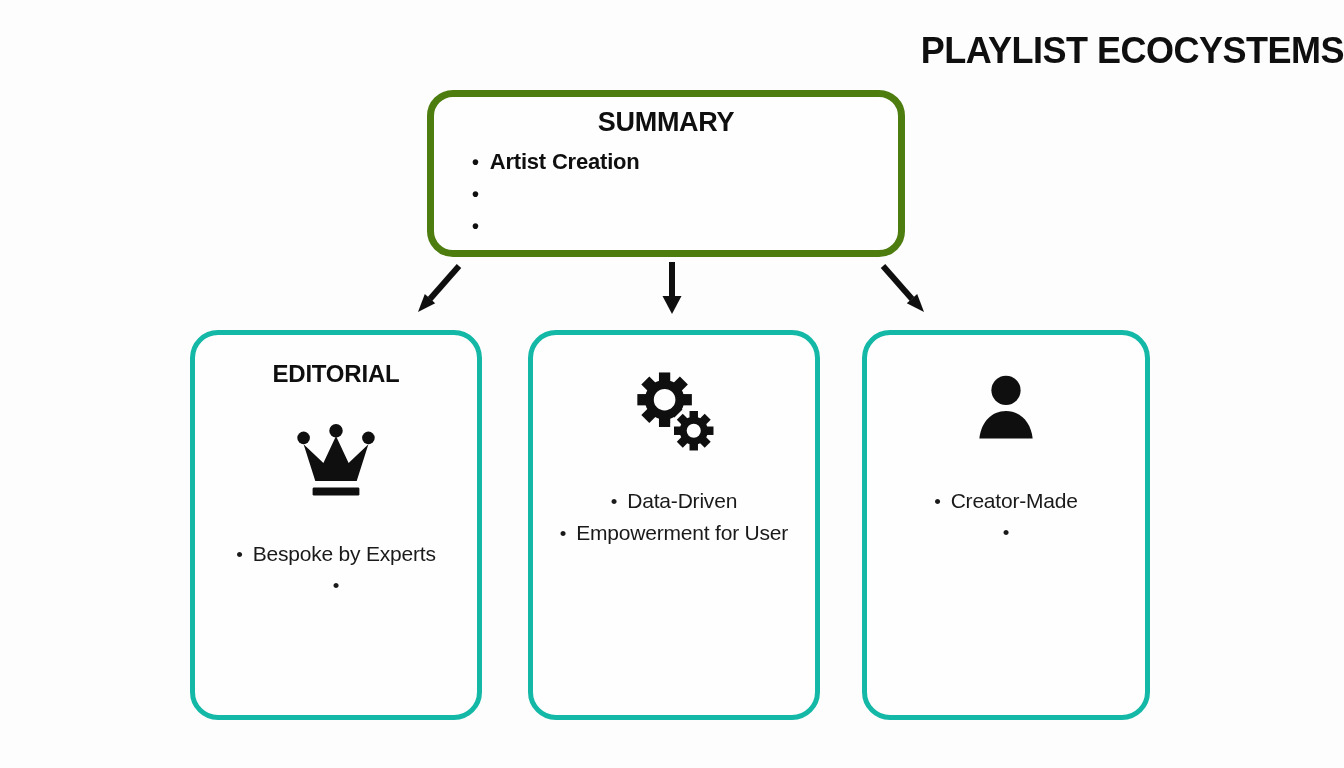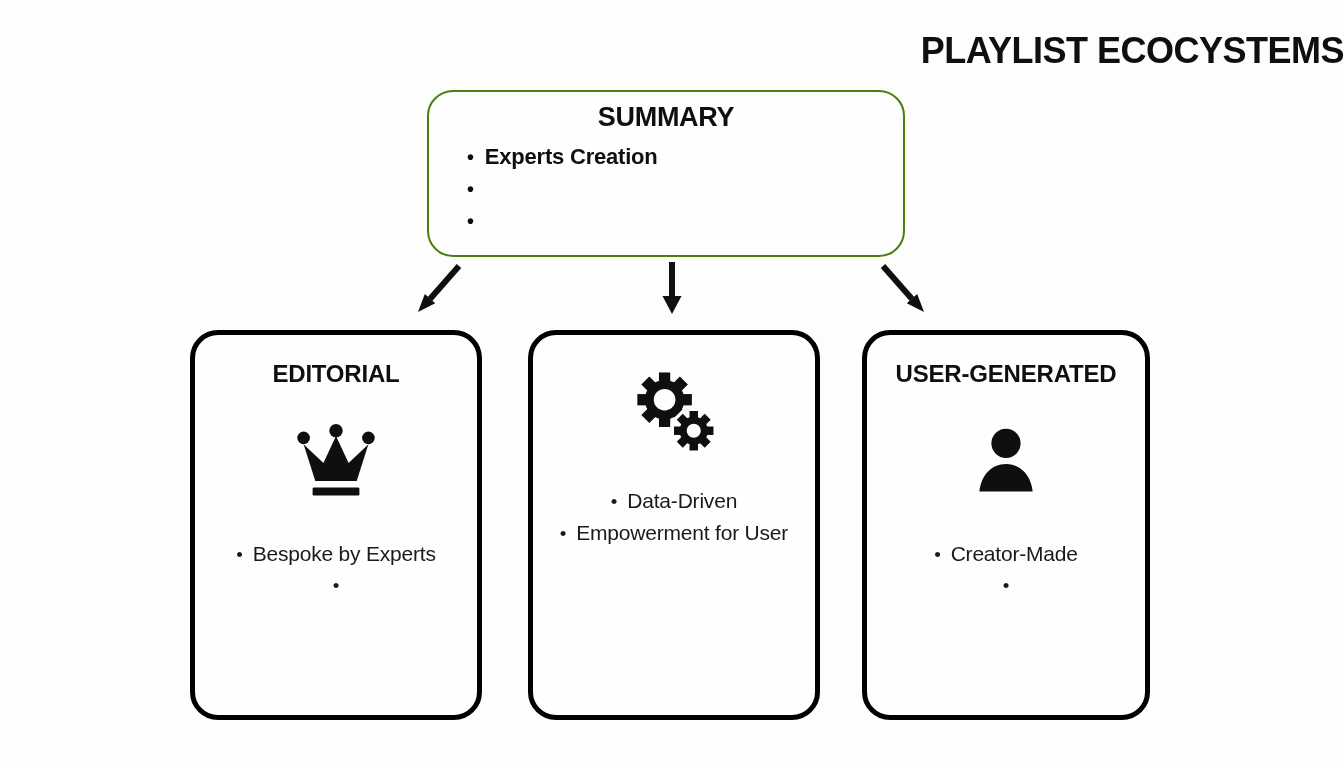--- a/index.html
+++ b/index.html
@@ -23,21 +23,21 @@
     letter-spacing: -0.5px;
   }
 
   
   .summary-box {
     position: absolute;
     left: 427px; top: 90px;
     width: 478px; height: 167px;
     box-sizing: border-box;
     background: #fefefe;
-    border: 2px solid #4d7c0f;
+    border: 7px solid #4d7c0f;
     border-radius: 26px;
   }
   .summary-title {
     margin: 10px 0 0 0;
     text-align: center;
     font-size: 27px;
     font-weight: 800;
     letter-spacing: -0.3px;
   }
   .summary-list {
@@ -61,21 +61,21 @@
   .arrow-middle { left: 646px; top: 258px; }
   .arrow-right  { left: 872px; top: 256px; }
 
   
   .card {
     position: absolute;
     top: 330px;
     width: 292px; height: 390px;
     box-sizing: border-box;
     background: #fefefe;
-    border: 5px solid #000000;
+    border: 5px solid #14b8a6;
     border-radius: 28px;
   }
   .card-editorial      { left: 190px; }
   .card-algorithmic    { left: 528px; }
   .card-user-generated { left: 862px; width: 288px; }
   .card-title {
     margin: 25px 0 0 0;
     text-align: center;
     font-size: 24px;
     font-weight: 800;
@@ -107,21 +107,21 @@
 
 <div class="stage">
 
   <h1 class="page-title">PLAYLIST ECOCYSTEMS</h1>
 
   <section class="summary-box">
     <h2 class="summary-title">SUMMARY</h2>
     <ul class="summary-list">
       <li>
         <span class="dot">•</span>
-        <span>Experts Creation</span>
+        <span>Artist Creation</span>
       </li>
       <li>
         <span class="dot">•</span>
       </li>
       <li>
         <span class="dot">•</span>
       </li>
     </ul>
   </section>
 
@@ -197,21 +197,20 @@
         <span>Data-Driven</span>
       </div>
       <div class="card-line">
         <span class="dot">•</span>
         <span>Empowerment for User</span>
       </div>
     </div>
   </section>
 
   <section class="card card-user-generated">
-    <h3 class="card-title">USER-GENERATED</h3>
     <div class="card-icon">
       <svg width="86" height="86" viewBox="0 0 100 100" fill="#0f0f0f" aria-hidden="true">
         <circle cx="50" cy="26" r="17"></circle>
         <path d="M50,50 C33,50 21,63 19,82 L81,82 C79,63 67,50 50,50 Z"></path>
       </svg>
     </div>
     <div class="card-bullets">
       <div class="card-line">
         <span class="dot">•</span>
         <span>Creator-Made</span>

